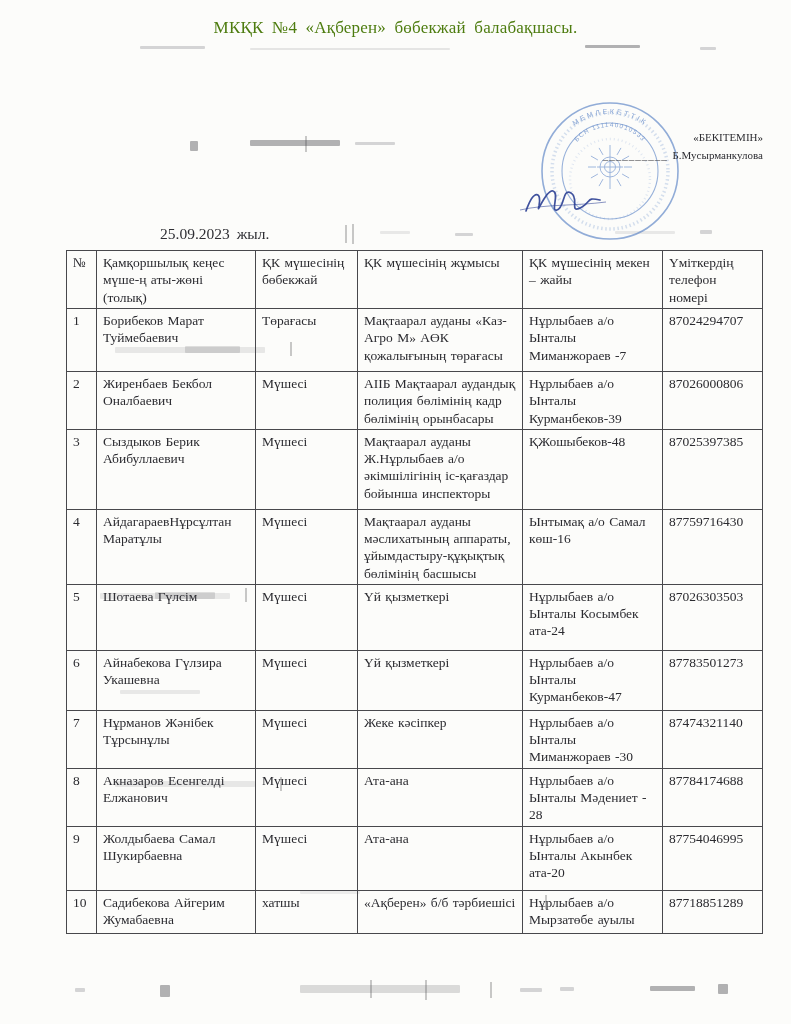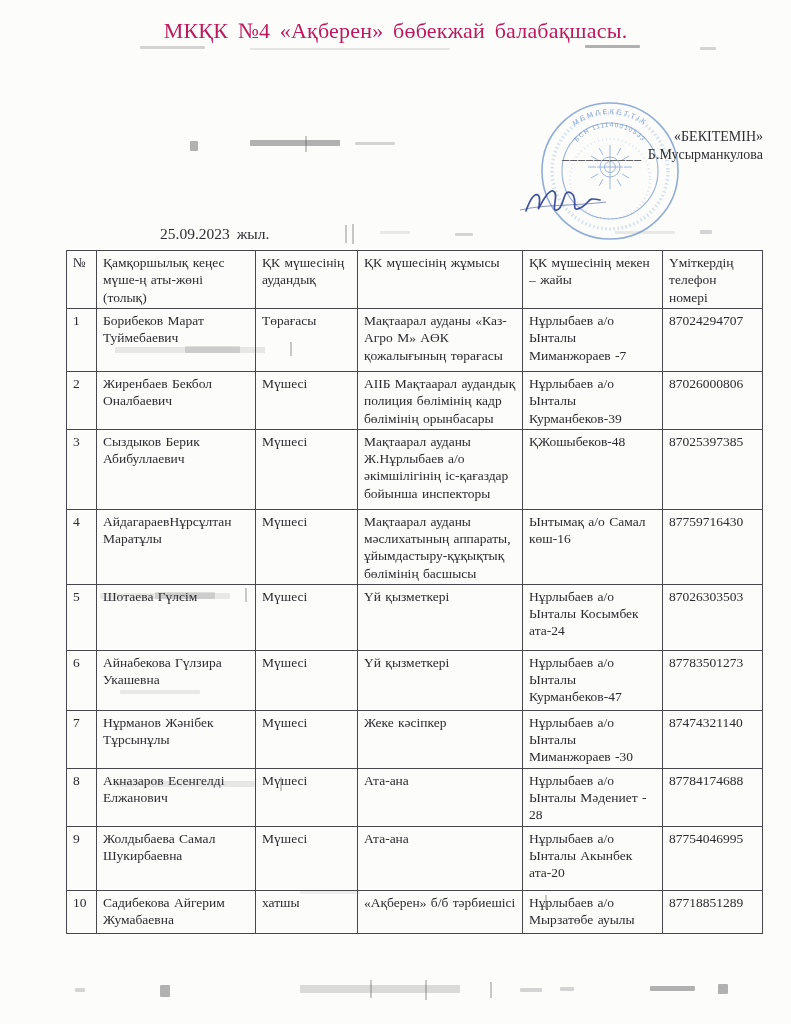--- a/index.html
+++ b/index.html
@@ -3,24 +3,24 @@
 <meta charset="utf-8">
 <style>
   html,body{margin:0;padding:0;}
   body{background:#e8e8e6;font-family:"Liberation Serif","DejaVu Serif",serif;}
   .page{
     position:relative;width:791px;height:1024px;margin:0 auto;
     background:#fcfcfa;overflow:hidden;color:#2b2b30;
   }
   
   .doc-header{position:absolute;top:18px;left:0;width:100%;text-align:center;}
-  .title1{font-size:22px;word-spacing:4px;letter-spacing:.2px;margin:0 0 18px 0;color:#be185d;text-align:center;}
+  .title1{font-size:17px;word-spacing:4px;letter-spacing:.2px;margin:0 0 18px 0;color:#4d7c0f;text-align:center;}
   .title2,.title3{font-size:17px;word-spacing:5px;letter-spacing:.2px;line-height:26px;margin:0;color:#2e2e33;}
   
-  .approval{position:absolute;top:128px;right:28px;text-align:right;font-size:14px;line-height:18px;color:#2e2e33;z-index:3;word-spacing:2px;}
+  .approval{position:absolute;top:128px;right:28px;text-align:right;font-size:11px;line-height:18px;color:#2e2e33;z-index:3;word-spacing:2px;}
   .approval .sig-line{letter-spacing:1px;}
   
   .stamp{position:absolute;left:537px;top:96px;width:146px;height:150px;z-index:1;opacity:.82;filter:blur(.3px);}
   
   .signature{position:absolute;left:516px;top:180px;width:118px;height:42px;z-index:4;}
   
   .doc-date{position:absolute;left:160px;top:225px;font-size:15.5px;word-spacing:3px;color:#2e2e33;}
   
   .committee-table{
     position:absolute;left:66px;top:250px;width:696px;
@@ -105,21 +105,21 @@
         <col style="width:159px">
         <col style="width:102px">
       <col style="width:165px">
         <col style="width:140px">
         <col style="width:100px">
     </colgroup>
     <thead>
       <tr style="height:58px">
           <th class="col-num">№</th>
           <th>Қамқоршылық кеңес мүше-ң аты-жөні (толық)</th>
-          <th>ҚК мүшесінің аудандық</th>
+          <th>ҚК мүшесінің бөбекжай</th>
           <th>ҚК  мүшесінің жұмысы</th>
           <th>ҚК  мүшесінің мекен – жайы</th>
           <th>Үміткердің телефон номері</th>
         </tr>
     </thead>
     <tbody>
         <tr style="height: 63px;">
           <td class="col-num">1</td>
           <td>Борибеков Марат Туймебаевич</td>
           <td>Төрағасы</td>

